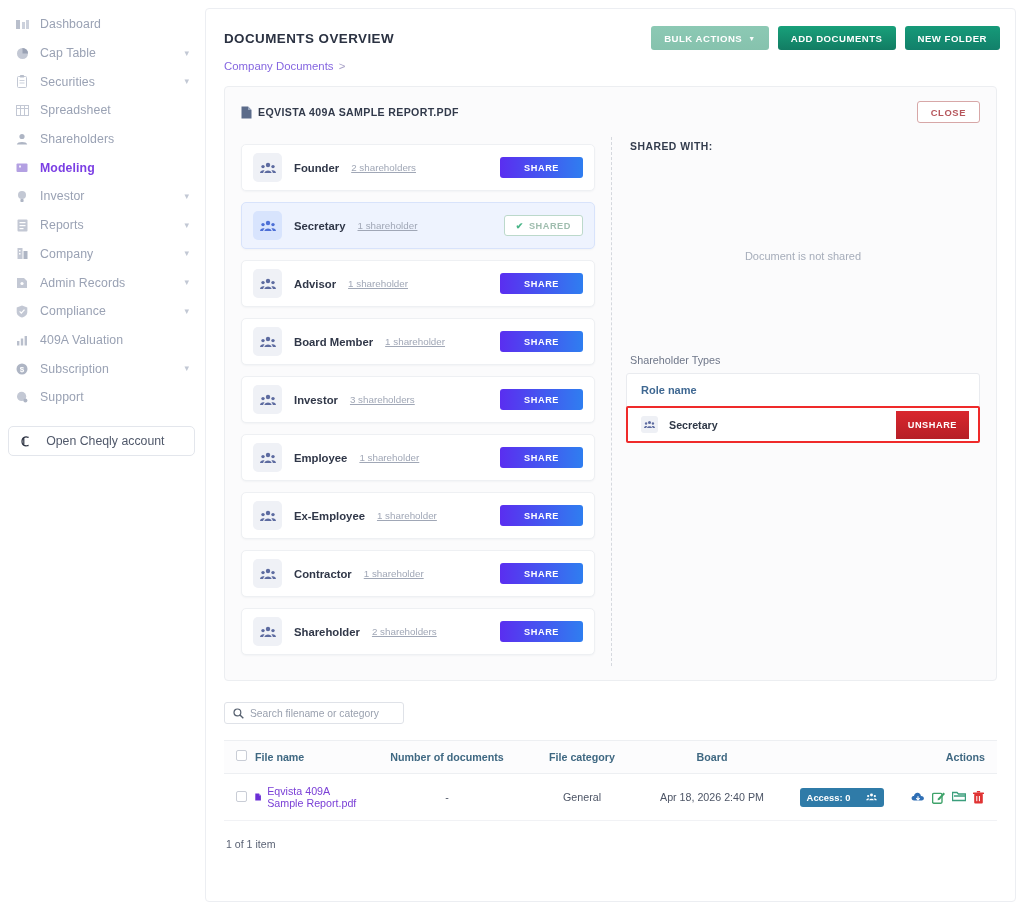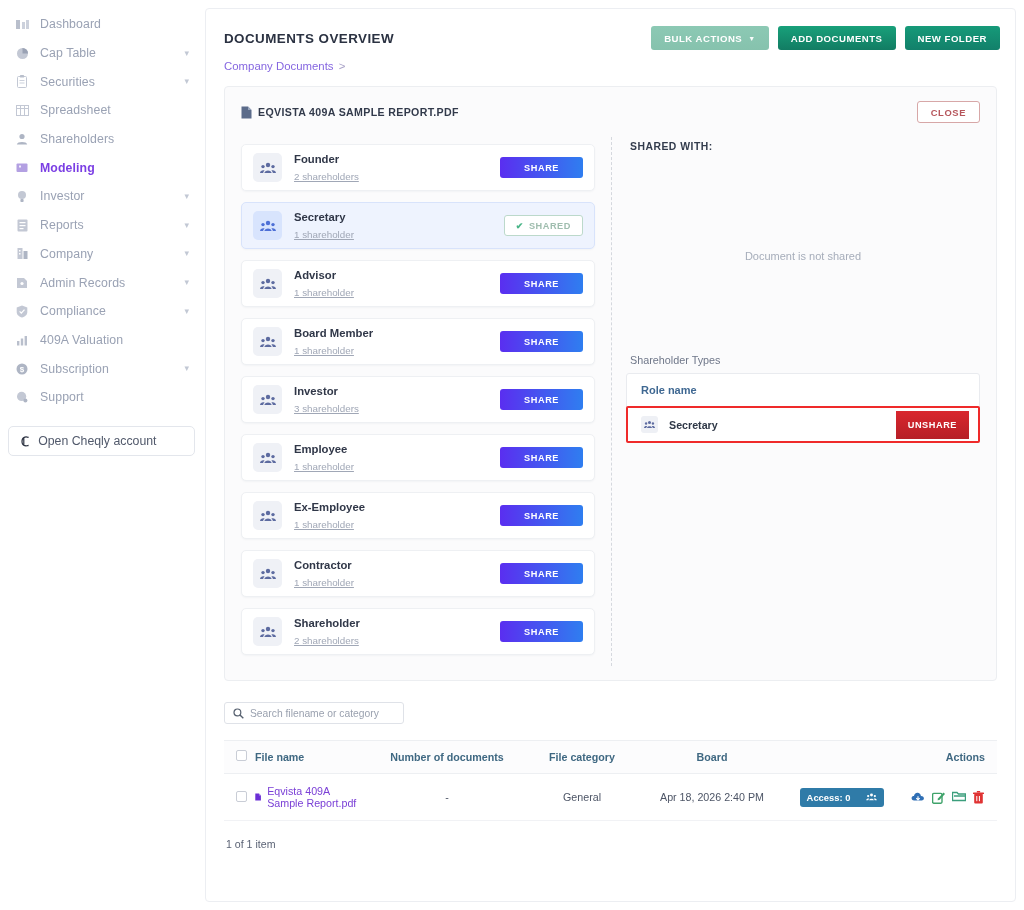--- a/index.html
+++ b/index.html
@@ -55,21 +55,21 @@
     display: flex; align-items: center;
     padding: 0 12px;
     cursor: pointer;
     background: #fff;
   }
   .cheqly .c-ico {
     font-size: 13px; color: #2d3342; margin-right: 9px;
     font-family: "Liberation Serif", serif; font-weight: 700;
   }
   .cheqly .c-lb { font-size: 12.3px; color: #4c5costs; }
-  .cheqly .c-lb { color: #51596b; }
+  .cheqly .c-lb { color: #51596b; margin-left: 8px; }
 
   
   .main {
     flex: 1;
     background: #ffffff;
     border-left: 1px solid #eceef2;
     border-top: 1px solid #eceef2;
     border-right: 1px solid #eceef2;
     border-bottom: 1px solid #eceef2;
     margin: 8px 8px 8px 2px;
@@ -182,21 +182,21 @@
   }
   .t-ico {
     width: 29px; height: 29px; flex: 0 0 29px;
     border-radius: 5px;
     background: #eff1f6;
     display: flex; align-items: center; justify-content: center;
     margin-right: 12px;
     color: #5d6ba0;
   }
   .type-card.selected .t-ico { background: #d8e4fd; color: #4d6fd6; }
-  .t-txt { display: flex; flex-direction: column; gap: 6px; }
+  .t-txt { display: flex; gap: 12px; }
   .t-name { font-size: 11.3px; font-weight: 700; color: #303748; }
   .t-sub { font-size: 9.8px; color: #a0a7b6; text-decoration: underline; }
   .t-act { margin-left: auto; }
   .btn-share {
     background: linear-gradient(90deg,#5a2ef0 0%,#2f7ef0 100%);
     color: #fff;
     border: none; border-radius: 3px;
     height: 21px; padding: 0 24px;
     font-size: 9.2px; font-weight: 700; letter-spacing: .55px;
     cursor: pointer;

